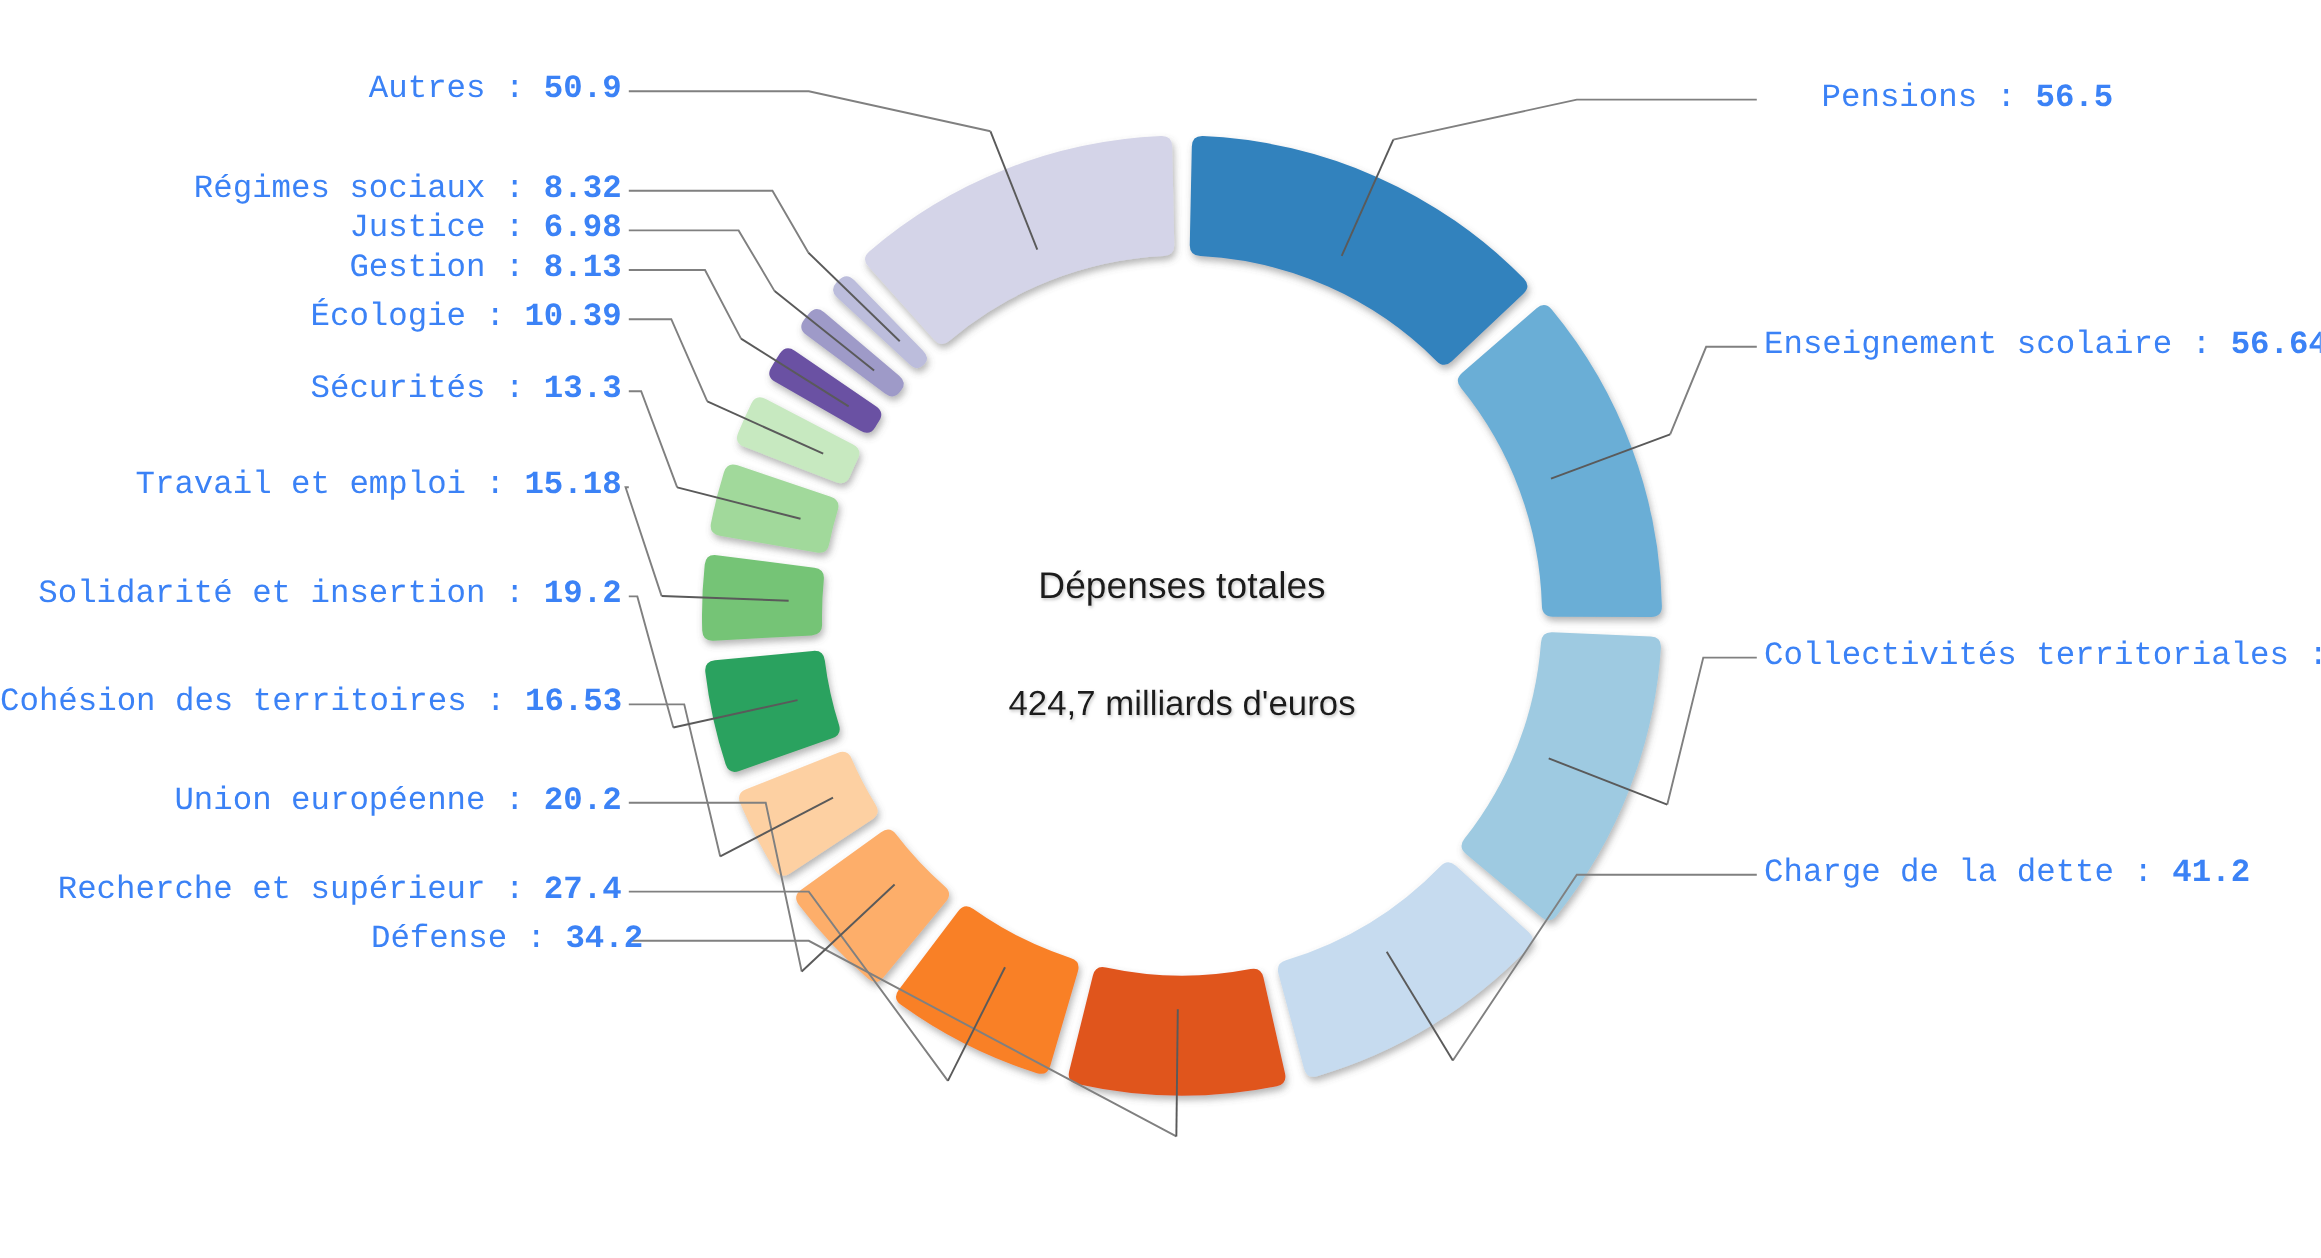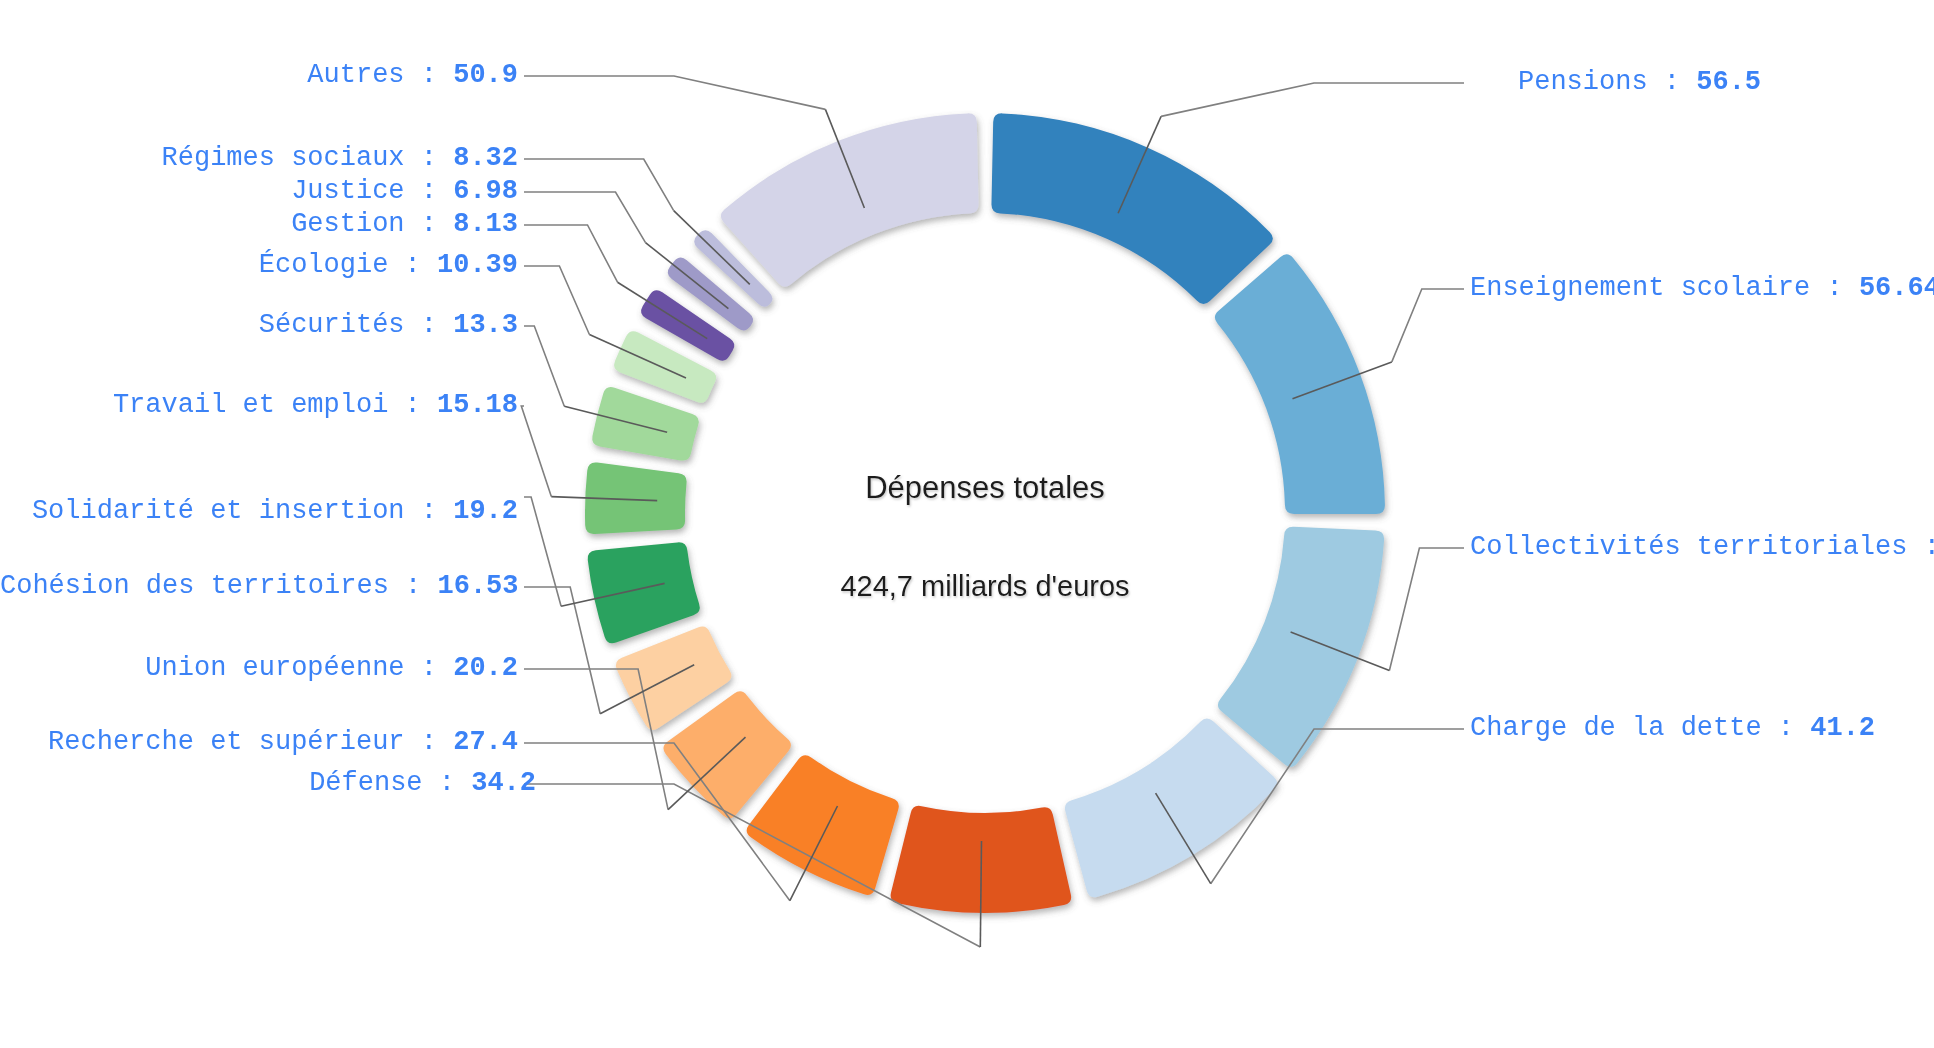--- a/index.html
+++ b/index.html
@@ -137,21 +137,21 @@
 
   <div id="labels">
       <div class="lbl right" style="top: 69px; left: 1518px;"><span>Pensions : </span><span class="v">56.5</span></div>
       <div class="lbl right" style="top: 275px; left: 1470px;"><span>Enseignement scolaire : </span><span class="v">56.64</span></div>
       <div class="lbl right" style="top: 534px; left: 1470px;"><span>Collectivités territoriales : </span><span class="v">47</span></div>
       <div class="lbl right" style="top: 715px; left: 1470px;"><span>Charge de la dette : </span><span class="v">41.2</span></div>
       <div class="lbl left" style="top: 770px; left: 0px; width: 518px; margin-left: 18px;"><span>Défense : </span><span class="v">34.2</span></div>
       <div class="lbl left" style="top: 729px; left: 0px; width: 518px;"><span>Recherche et supérieur : </span><span class="v">27.4</span></div>
       <div class="lbl left" style="top: 655px; left: 0px; width: 518px;"><span>Union européenne : </span><span class="v">20.2</span></div>
       <div class="lbl left" style="top: 573px; left: 0px; width: 518px;"><span>Cohésion des territoires : </span><span class="v">16.53</span></div>
-      <div class="lbl left" style="top: 483px; left: 0px; width: 518px; margin-top: 15px;"><span>Solidarité et insertion : </span><span class="v">19.2</span></div>
+      <div class="lbl left" style="top: 483px; left: 0px; width: 518px;"><span>Solidarité et insertion : </span><span class="v">19.2</span></div>
       <div class="lbl left" style="top: 392px; left: 0px; width: 518px;"><span>Travail et emploi : </span><span class="v">15.18</span></div>
       <div class="lbl left" style="top: 312px; left: 0px; width: 518px;"><span>Sécurités : </span><span class="v">13.3</span></div>
       <div class="lbl left" style="top: 252px; left: 0px; width: 518px;"><span>Écologie : </span><span class="v">10.39</span></div>
       <div class="lbl left" style="top: 211px; left: 0px; width: 518px;"><span>Gestion : </span><span class="v">8.13</span></div>
       <div class="lbl left" style="top: 178px; left: 0px; width: 518px; text-align: right;"><span>Justice : </span><span class="v">6.98</span></div>
       <div class="lbl left" style="top: 145px; left: 0px; width: 518px;"><span>Régimes sociaux : </span><span class="v">8.32</span></div>
       <div class="lbl left" style="top: 62px; left: 0px; width: 518px;"><span>Autres : </span><span class="v">50.9</span></div>
     </div>
 </div>
 

